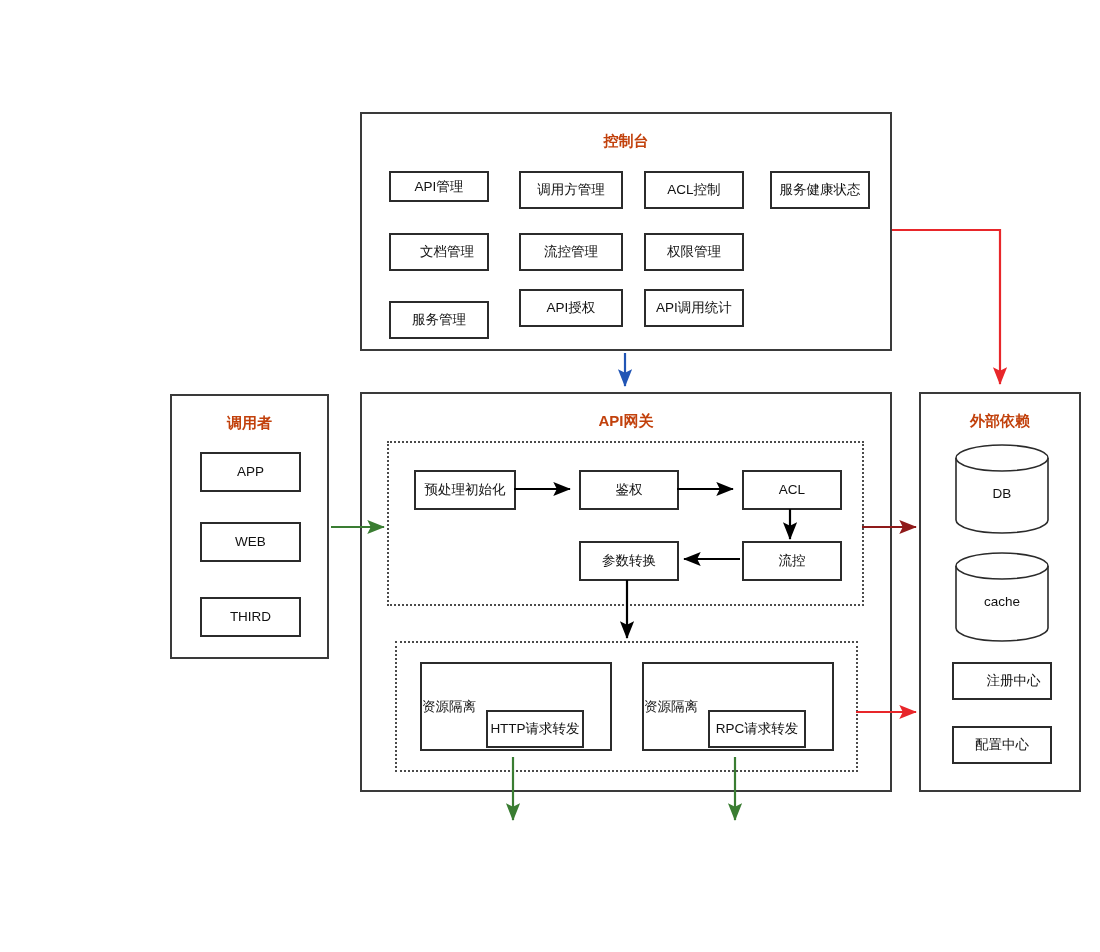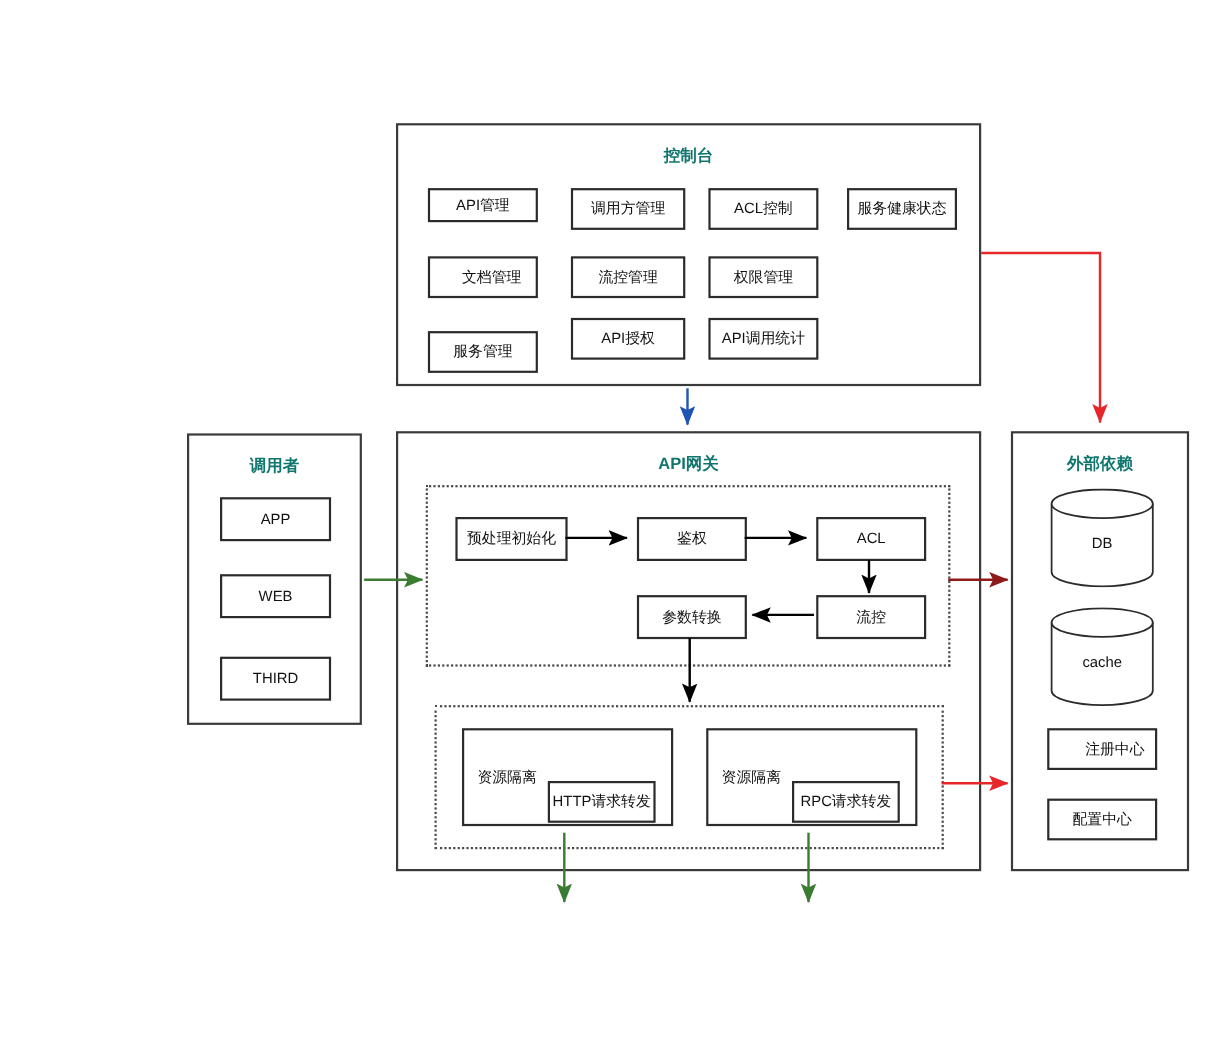--- a/index.html
+++ b/index.html
@@ -19,21 +19,21 @@
     border:2px solid #3a3a3a;
     background:#ffffff;
     box-sizing:border-box;
   }
   .panel-title{
     position:absolute;
     left:0;right:0;
     text-align:center;
     font-weight:bold;
     font-size:15px;
-    color:#0f766e;
+    color:#c2410c;
   }
   .node{
     position:absolute;
     border:2px solid #2b2b2b;
     background:#ffffff;
     box-sizing:border-box;
     display:flex;
     align-items:center;
     justify-content:center;
     font-size:13.5px;
@@ -48,21 +48,21 @@
     box-sizing:border-box;
   }
   .iso-box{
     position:absolute;
     border:2px solid #2b2b2b;
     background:#ffffff;
     box-sizing:border-box;
     display:flex;
     align-items:center;
     justify-content:flex-start;
-    padding-left:12px;
+    padding-left:0;
     font-size:13.5px;
   }
   .iso-label{font-size:13.5px;color:#111;white-space:nowrap;}
   .iso-inner{
     border:2px solid #2b2b2b;
     background:#ffffff;
     box-sizing:border-box;
     display:flex;align-items:center;justify-content:center;
     font-size:13.5px;color:#111;
     margin-left:10px;

